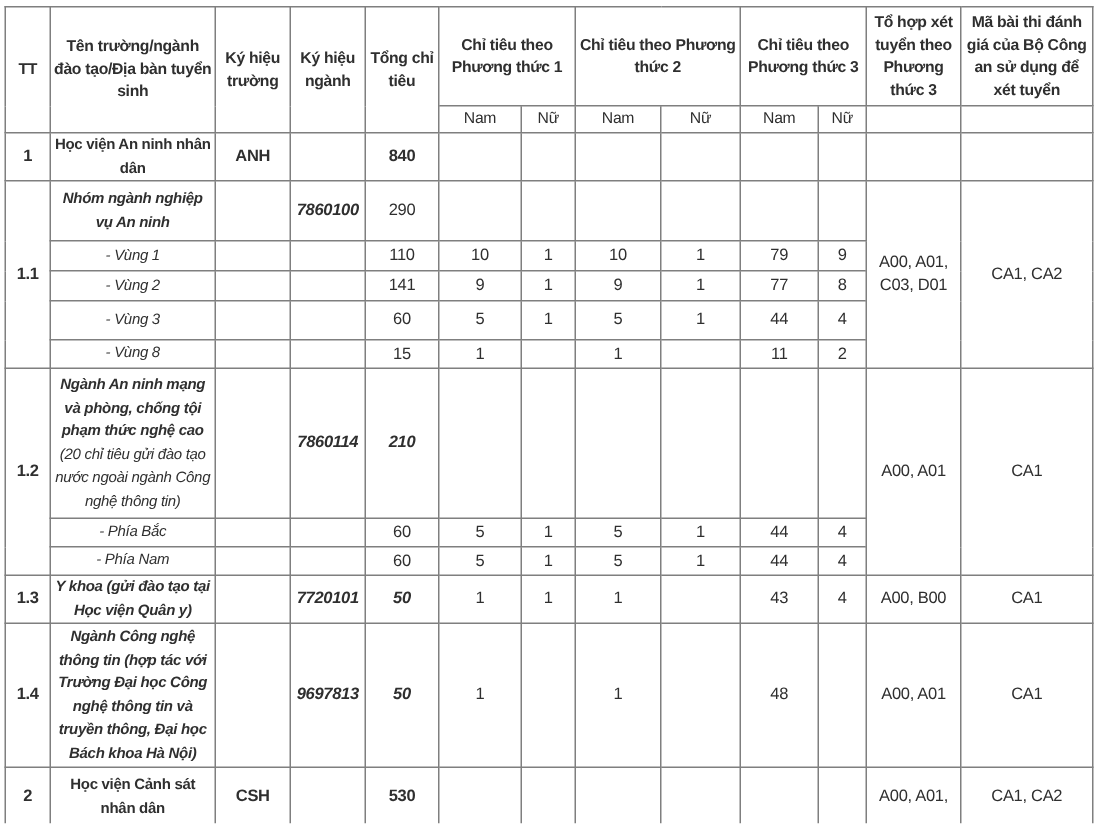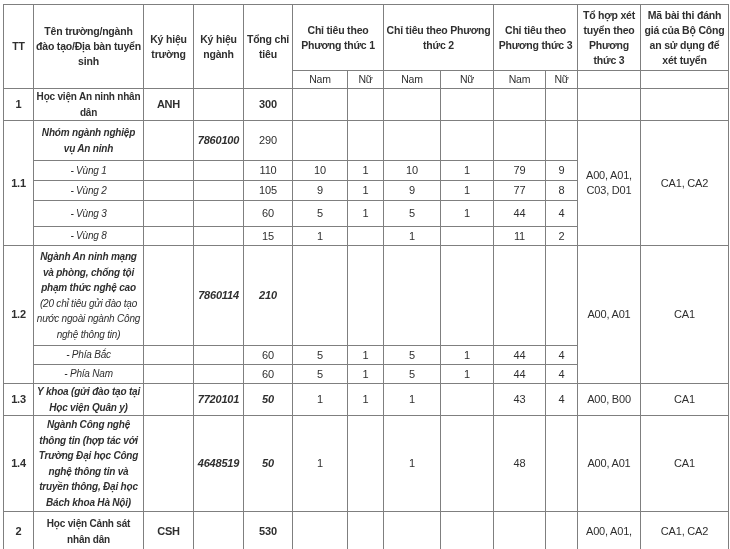--- a/index.html
+++ b/index.html
@@ -59,21 +59,21 @@
       <th style="font-weight:normal">Nữ</th>
       <th></th>
       <th></th>
     </tr>
 
     <tr style="height:30px">
       <td class="b">1</td>
       <td class="txt b">Học viện An ninh nhân dân</td>
       <td class="b">ANH</td>
       <td></td>
-      <td class="b">300</td>
+      <td class="b">840</td>
       <td></td>
           <td></td>
       <td></td>
           <td></td>
       <td></td>
           <td></td>
       <td></td>
       <td></td>
     </tr>
 
@@ -101,21 +101,21 @@
       <td>1</td>
       <td>10</td>
       <td>1</td>
       <td>79</td>
       <td>9</td>
     </tr>
     <tr style="height:20px">
       <td class="txt it">- Vùng 2</td>
       <td></td>
           <td></td>
-      <td>105</td>
+      <td>141</td>
       <td>9</td>
       <td>1</td>
       <td>9</td>
       <td>1</td>
       <td>77</td>
       <td>8</td>
     </tr>
     <tr style="height:26px">
       <td class="txt it">- Vùng 3</td>
       <td></td>
@@ -197,21 +197,21 @@
       <td>43</td>
       <td>4</td>
       <td>A00, B00</td>
       <td>CA1</td>
     </tr>
 
     <tr style="height:96px">
       <td class="b">1.4</td>
       <td class="txt bi">Ngành Công nghệ thông tin (hợp tác với Trường Đại học Công nghệ thông tin và truyền thông, Đại học Bách khoa Hà Nội)</td>
       <td></td>
-      <td class="bi">4648519</td>
+      <td class="bi">9697813</td>
       <td class="bi">50</td>
       <td>1</td>
       <td></td>
       <td>1</td>
       <td></td>
       <td>48</td>
       <td></td>
       <td>A00, A01</td>
       <td>CA1</td>
     </tr>

